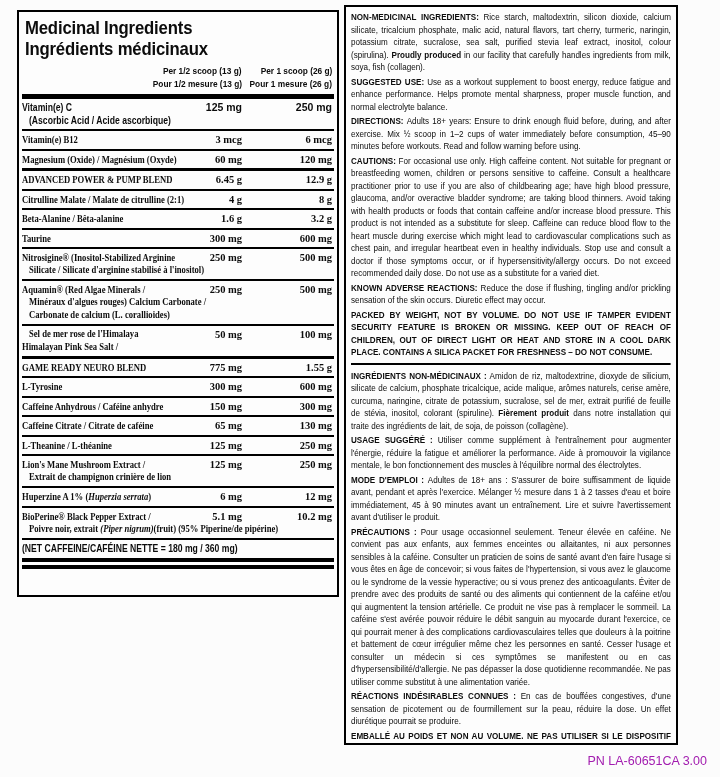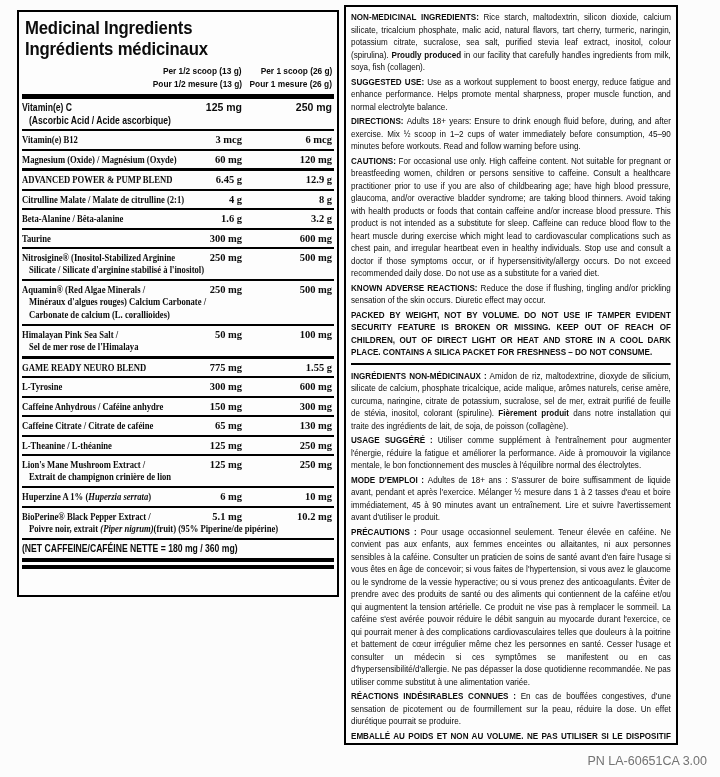--- a/index.html
+++ b/index.html
@@ -37,21 +37,21 @@
   .a1{right:92px;} .a2{right:2px;}
   .footrow{border-top:2px solid #000;padding:2px 0 3px;font-weight:700;font-size:10.5px;line-height:13px;white-space:nowrap;}
   .dblbar{height:3px;border-top:4px solid #000;border-bottom:4px solid #000;margin-bottom:1px;}
 
   
   .squeeze{width:117.6%;transform:scaleX(.85);transform-origin:0 0;}
   .para{margin:0 0 2px;font-size:9.5px;line-height:12.5px;text-align:justify;font-weight:400;}
   .para .b{font-weight:700;}
   .divider{border-top:2px solid #000;margin:4px 0 5px;}
 
-  #part-number{position:absolute;right:13px;top:754px;font-size:12.5px;letter-spacing:0;color:#737373;}
+  #part-number{position:absolute;right:13px;top:754px;font-size:12.5px;letter-spacing:0;color:#a21caf;}
 </style>
 </head>
 <body>
 
 <div class="panel" id="left-panel">
   <div class="title">
     <div>Medicinal Ingredients</div>
     <div>Ingrédients médicinaux</div>
   </div>
 
@@ -112,22 +112,22 @@
         <span class="amt a2">500 mg</span>
       </div>
       <div class="row">
         <div class="nline"><span class="cond"><span>Aquamin® (Red Algae Minerals /</span></span></div>
         <div class="nline indent"><span class="cond"><span>Minéraux d'algues rouges) Calcium Carbonate /</span></span></div>
         <div class="nline indent"><span class="cond"><span>Carbonate de calcium (L. corallioides)</span></span></div>
         <span class="amt a1">250 mg</span>
         <span class="amt a2">500 mg</span>
       </div>
       <div class="row">
+        <div class="nline indent"><span class="cond"><span>Sel de mer rose de l'Himalaya</span></span></div>
         <div class="nline"><span class="cond"><span>Himalayan Pink Sea Salt /</span></span></div>
-        <div class="nline indent"><span class="cond"><span>Sel de mer rose de l'Himalaya</span></span></div>
         <span class="amt a1">50 mg</span>
         <span class="amt a2">100 mg</span>
       </div>
       <div class="row blend">
         <div class="nline"><span class="cond"><span>GAME READY NEURO BLEND</span></span></div>
         <span class="amt a1">775 mg</span>
         <span class="amt a2">1.55 g</span>
       </div>
       <div class="row">
         <div class="nline"><span class="cond"><span>L-Tyrosine</span></span></div>
@@ -151,21 +151,21 @@
       </div>
       <div class="row">
         <div class="nline"><span class="cond"><span>Lion's Mane Mushroom Extract /</span></span></div>
         <div class="nline indent"><span class="cond"><span>Extrait de champignon crinière de lion</span></span></div>
         <span class="amt a1">125 mg</span>
         <span class="amt a2">250 mg</span>
       </div>
       <div class="row">
         <div class="nline"><span class="cond"><span>Huperzine A 1% (</span><em>Huperzia serrata</em><span>)</span></span></div>
         <span class="amt a1">6 mg</span>
-        <span class="amt a2">10 mg</span>
+        <span class="amt a2">12 mg</span>
       </div>
       <div class="row">
         <div class="nline"><span class="cond"><span>BioPerine® Black Pepper Extract /</span></span></div>
         <div class="nline indent"><span class="cond"><span>Poivre noir, extrait </span><em>(Piper nigrum)</em><span>(fruit) (95% Piperine/de pipérine)</span></span></div>
         <span class="amt a1">5.1 mg</span>
         <span class="amt a2">10.2 mg</span>
       </div>
     </div>
 
   <div class="footrow">

